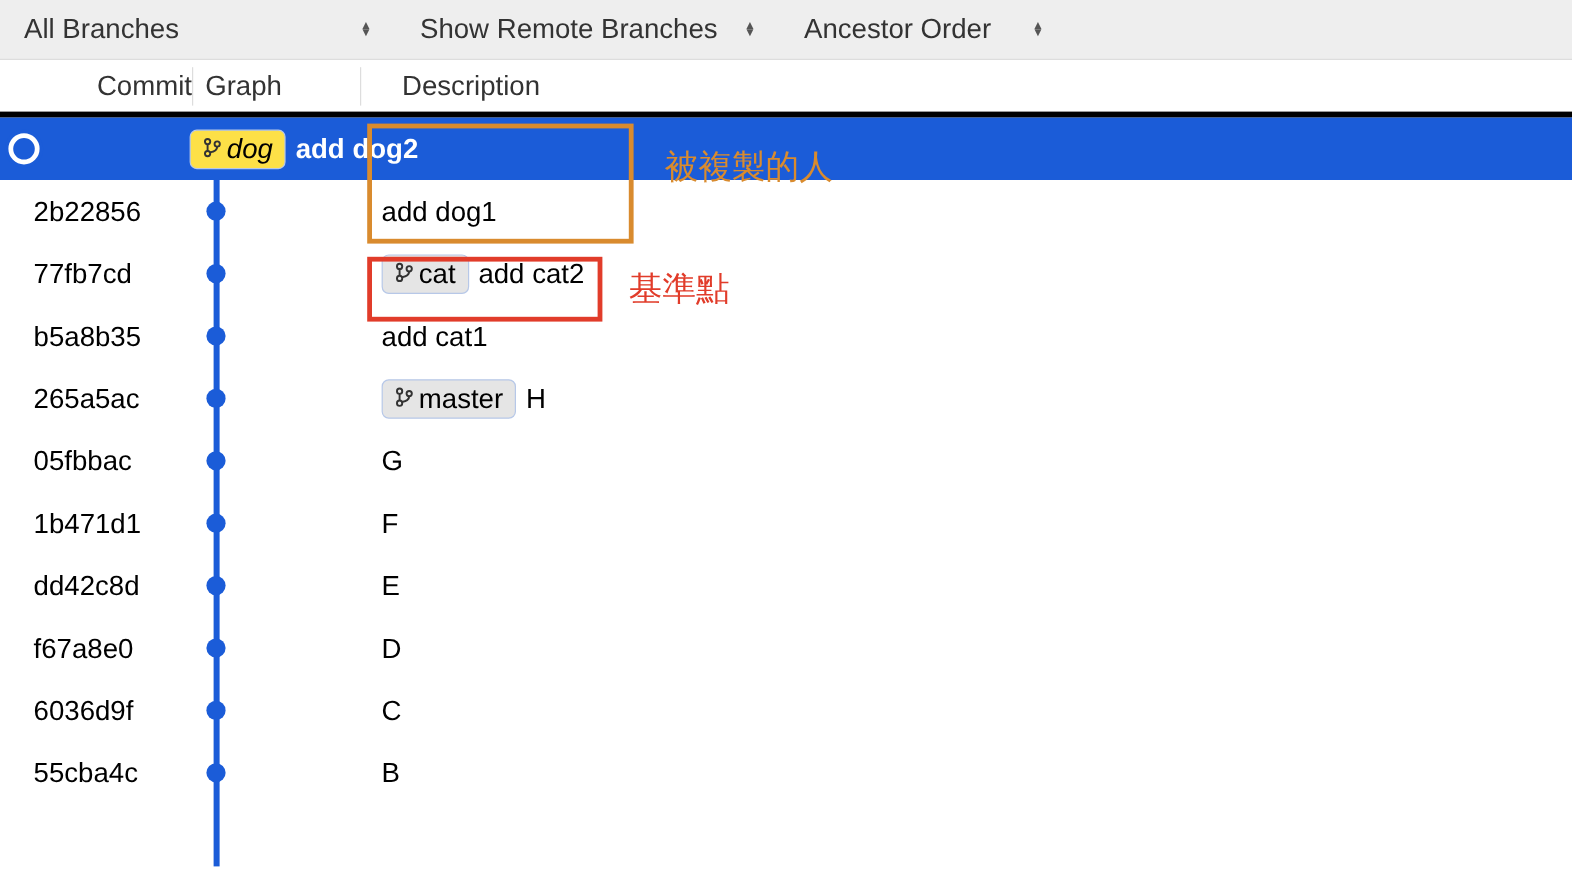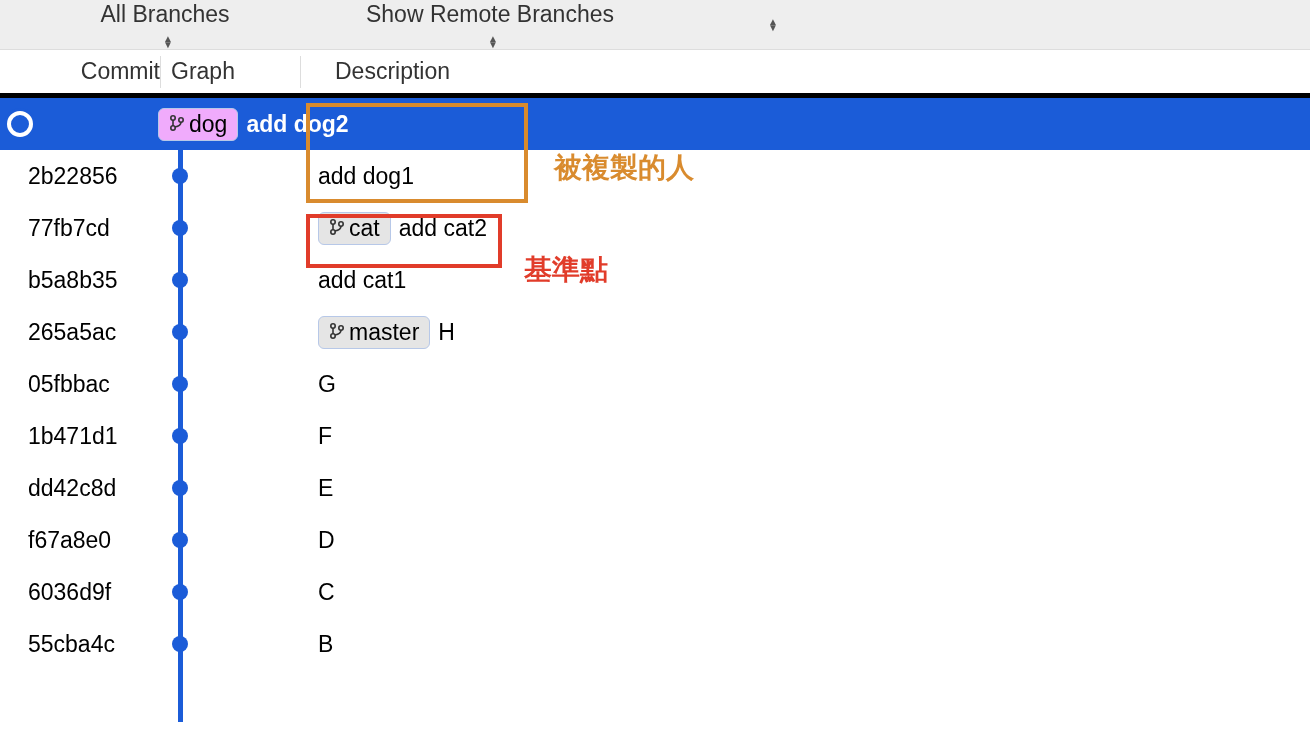--- a/index.html
+++ b/index.html
@@ -20,35 +20,34 @@
       padding: 0 20px;
       gap: 20px;
       border-bottom: 1px solid #ddd;
     }
     .dropdown {
       display: flex;
       align-items: center;
       gap: 8px;
       padding-right: 20px;
       cursor: pointer;
-      flex-direction: column;
     }
     .dropdown-label { color: #333; }
     .updown-icon {
       display: inline-flex;
       flex-direction: column;
       line-height: 6px;
       font-size: 10px;
       color: #555;
       margin-left: 6px;
     }
     .updown-icon::before { content: "▲"; }
     .updown-icon::after { content: "▼"; }
     .dd1 { width: 310px; justify-content: space-between; }
-    .dd2 { width: 300px; }
+    .dd2 { width: 300px; justify-content: space-between; }
     .dd3 { width: 220px; justify-content: space-between; }
 
     .headers {
       display: flex;
       align-items: center;
       height: 48px;
       border-bottom: 5px solid #000000;
       color: #333;
       text-align: right;
     }
@@ -99,59 +98,60 @@
       align-items: center;
       gap: 4px;
       background: #e5e5e5;
       border: 1px solid #b7c8e8;
       border-radius: 6px;
       padding: 2px 10px;
       color: #000;
       font-weight: 500;
     }
     .row.selected .branch-tag {
-      background: #f0abfc;
+      background: #fde047;
       color: #000;
+      font-style: italic;
     }
     .branch-icon {
       font-weight: normal;
     }
 
     .annotation {
       position: absolute;
       border: 4px solid;
       pointer-events: none;
       z-index: 5;
     }
     .anno-orange { border-color: #d98b2e; }
     .anno-red { border-color: #e13c2a; }
     .anno-label {
       position: absolute;
       font-size: 28px;
-      font-weight: 700;
+      font-weight: 400;
       pointer-events: none;
       z-index: 6;
-      margin-top: 29px;
     }
     .lbl-orange { color: #d98b2e; }
     .lbl-red { color: #e13c2a; }
   </style>
 </head>
 <body>
 
 <div class="toolbar">
   <div class="dropdown dd1">
     <span class="dropdown-label">All Branches</span>
     <span class="updown-icon"></span>
   </div>
   <div class="dropdown dd2">
     <span class="dropdown-label">Show Remote Branches</span>
     <span class="updown-icon"></span>
   </div>
   <div class="dropdown dd3">
+    <span class="dropdown-label">Ancestor Order</span>
     <span class="updown-icon"></span>
   </div>
 </div>
 
 <div class="headers">
   <div class="col-commit">Commit</div>
   <div class="col-graph">Graph</div>
   <div class="col-desc">Description</div>
 </div>
 

